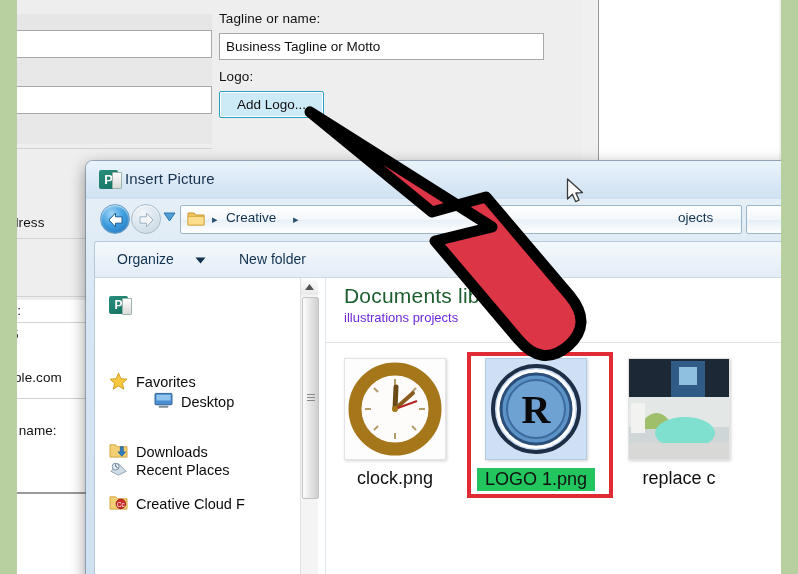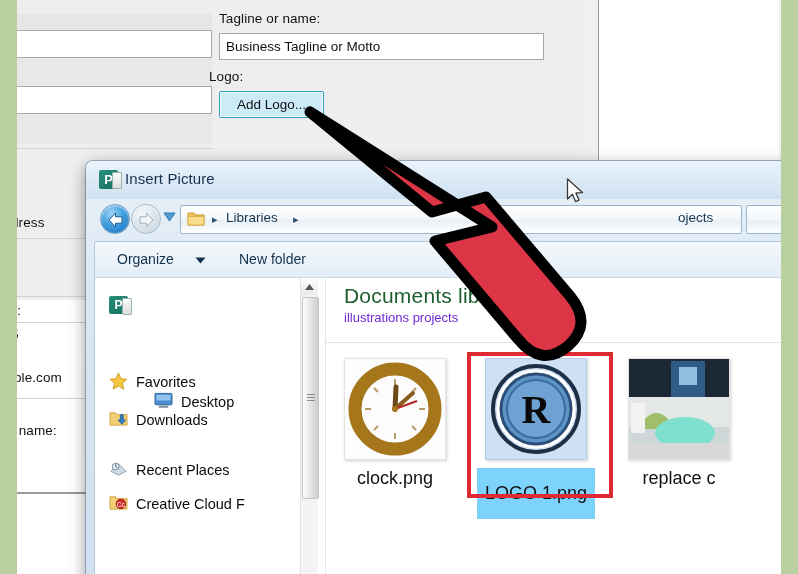--- a/index.html
+++ b/index.html
@@ -173,21 +173,21 @@
     border:1px solid #e3e3e3;box-shadow:1px 1px 3px rgba(0,0,0,.18);
     position:relative;overflow:hidden;
   }
   .file-name{
     margin-top:8px;font-size:18px;color:#111;white-space:nowrap;
   }
   #tile-clock{left:4px;}
   #tile-logo{left:145px;}
   #tile-replace{left:288px;}
   #tile-logo .file-thumb{background:#cfe0f5;border:1px solid #b6cbe4;}
-  #tile-logo .file-name{background:#7dd3fc;display:inline-block;padding:15px 8px;}
+  #tile-logo .file-name{background:#22c55e;display:inline-block;padding:1px 8px;}
   #selection-box{
     position:absolute;left:141px;top:74px;width:138px;height:138px;
     border:4px solid #e02a34;background:transparent;z-index:5;pointer-events:none;
   }
 
   
   #mouse-cursor{position:absolute;left:566px;top:178px;z-index:70;}
 
   
   #pub-right-strip{
@@ -231,21 +231,21 @@
     <div class="abs field-label" style="left:-22px;top:370px;">ample.com</div>
     <div class="abs sep-line" style="left:-5px;top:398px;width:200px;"></div>
     <div class="abs field-label" style="left:-6px;top:423px;">t name:</div>
     <div class="abs sep-line" style="left:-5px;top:492px;width:200px;height:2px;background:#9a9a9a;"></div>
     <div class="abs" style="left:-5px;top:494px;width:200px;height:80px;background:#ffffff;"></div>
   </div>
 
   <div class="abs">
     <div class="abs field-label" style="left:202px;top:11px;">Tagline or name:</div>
     <div class="abs field-input" style="left:202px;top:33px;width:325px;height:27px;line-height:19px;">Business Tagline or Motto</div>
-    <div class="abs field-label" style="left:192px;top:69px;">Logo:</div>
+    <div class="abs field-label" style="left:202px;top:69px;">Logo:</div>
     <button class="abs" id="add-logo-button" style="left:202px;top:91px;width:105px;height:27px;
             background:#cdeaf7;border:1px solid #2f9ec4;border-radius:2px;
             font-family:'Liberation Sans',sans-serif;font-size:13.5px;color:#111;cursor:pointer;
             box-shadow:inset 0 0 0 1px #ffffff;">Add Logo...</button>
   </div>
 </div>
 
 <div id="left-green-strip"></div>
 <div id="right-green-strip"></div>
 
@@ -273,21 +273,21 @@
     <svg id="nav-dropdown" width="13" height="10" viewBox="0 0 13 10">
       <path d="M1 1 L12 1 L6.5 9 Z" fill="#4f9fd4" stroke="#2e78ae" stroke-width="1"></path>
     </svg>
 
     <div id="breadcrumb-bar">
       <svg id="folder-icon" width="18" height="15" viewBox="0 0 18 15">
         <path d="M1 2 L7 2 L8.6 4 L17 4 L17 14 L1 14 Z" fill="#f0c45b" stroke="#c9992f" stroke-width="1"></path>
         <path d="M1 5.5 L17 5.5 L17 14 L1 14 Z" fill="#fbdd8e" stroke="#d6a83c" stroke-width=".8"></path>
       </svg>
       <span class="crumb-sep" style="left:31px;">▸</span>
-      <span class="crumb" style="left:45px;">Libraries</span>
+      <span class="crumb" style="left:45px;">Creative</span>
       <span class="crumb-sep" style="left:112px;">▸</span>
       <span class="crumb" style="left:497px;">ojects</span>
     </div>
 
     <div id="search-dropdown">
       <svg style="position:absolute;left:34px;top:10px;" width="13" height="8" viewBox="0 0 13 8">
         <path d="M0.5 0.5 L12.5 0.5 L6.5 7.5 Z" fill="#1a1a1a"></path>
       </svg>
     </div>
 
@@ -322,21 +322,21 @@
         <span class="np-icon">
           <svg width="19" height="17" viewBox="0 0 20 18">
             <rect x="1" y="1.5" width="18" height="12" rx="1" fill="#4a8fd4" stroke="#2d5f92" stroke-width="1"></rect>
             <rect x="2.5" y="3" width="15" height="6" fill="#8fc4ee"></rect>
             <rect x="5" y="14.5" width="10" height="2.2" fill="#7c8f9e"></rect>
           </svg>
         </span>
         <span>Desktop</span>
       </div>
 
-      <div class="np-item" style="top:132px;">
+      <div class="np-item" style="top:164px;">
         <span class="np-icon">
           <svg width="19" height="17" viewBox="0 0 20 18">
             <path d="M1 3 L7 3 L8.6 5 L19 5 L19 16 L1 16 Z" fill="#f3cf74" stroke="#cfa23d" stroke-width="1"></path>
             <path d="M12 5 L12 10.5 L9.5 10.5 L13.5 15 L17.5 10.5 L15 10.5 L15 5 Z" fill="#2f7fc4" stroke="#1d5a92" stroke-width=".8"></path>
           </svg>
         </span>
         <span>Downloads</span>
       </div>
 
       <div class="np-item" style="top:182px;">

